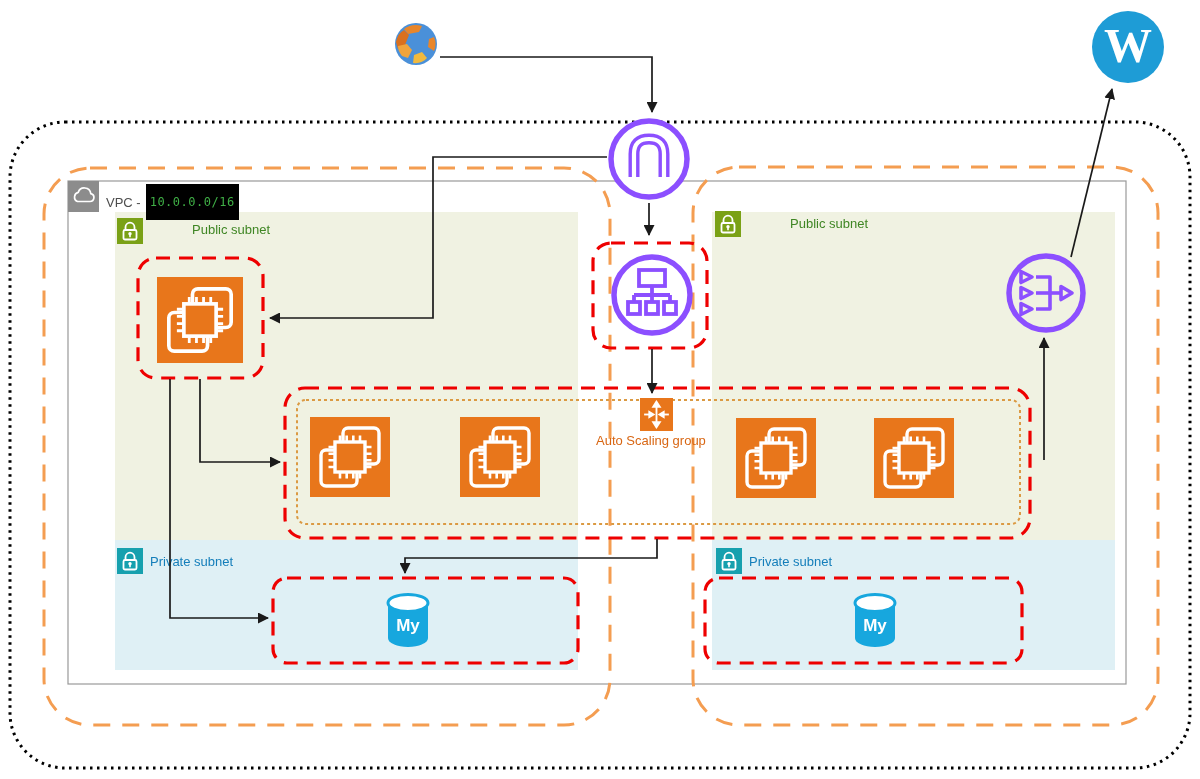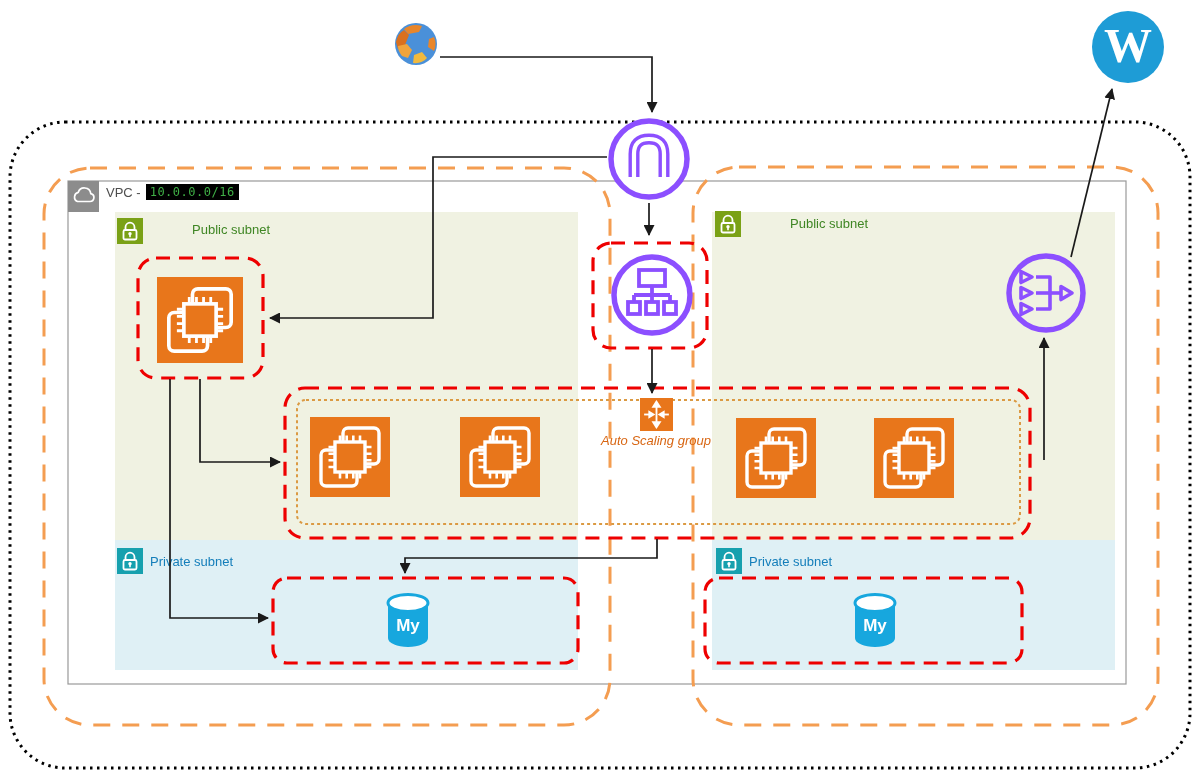--- a/index.html
+++ b/index.html
@@ -3,25 +3,25 @@
 <meta charset="utf-8">
 <style>
   html,body{margin:0;padding:0;background:#ffffff;}
   #stage{position:relative;width:1200px;height:779px;background:#fff;overflow:hidden;
          font-family:"Liberation Sans",sans-serif;}
   #stage svg.layer{position:absolute;left:0;top:0;}
   .icon{position:absolute;}
   .lbl{position:absolute;font-size:13px;white-space:nowrap;}
   .lbl-public{color:#3F8624;margin-left:42px;}
   .lbl-private{color:#147EBA;text-align:center;}
-  .lbl-asg{color:#D86613;text-align:center;font-style:italic;}
+  .lbl-asg{color:#D86613;}
   .vpc-head{position:absolute;left:106px;top:184px;display:flex;align-items:center;gap:5px;
             font-size:13px;color:#4d4d4d;}
   .cidr-chip{background:#000;color:#3FAF46;font-family:"DejaVu Sans Mono",monospace;
-             font-size:12px;padding:1px 4px;letter-spacing:0.5px;}
+             font-size:12px;padding:11px 4px;letter-spacing:0.5px;}
   .arrows{pointer-events:none;}
 </style>
 </head>
 <body>
 
 <div id="stage">
 
   <svg class="layer" width="1200" height="779">
     <defs>
       <symbol id="sym-ec2" viewBox="0 0 80 80">

